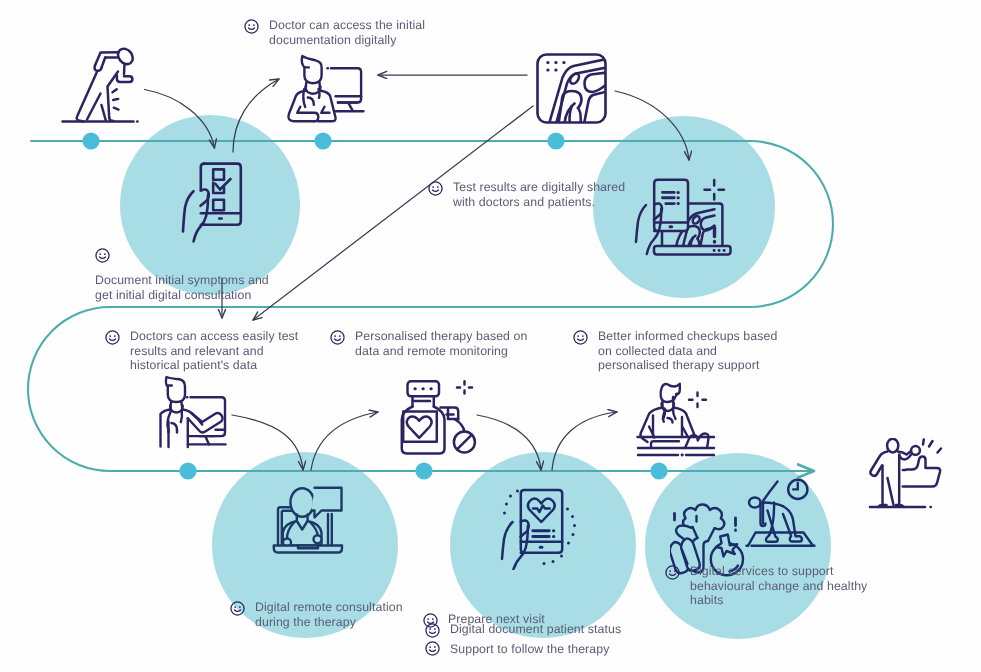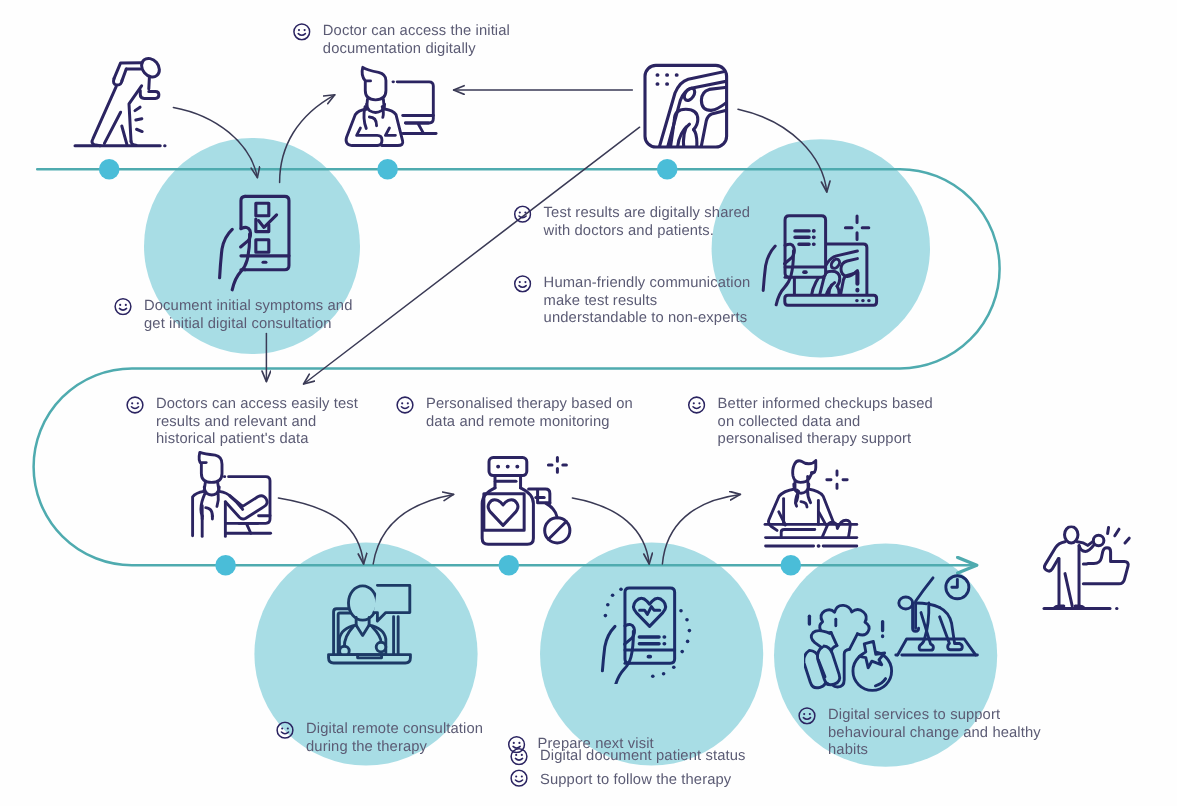--- a/index.html
+++ b/index.html
@@ -380,53 +380,42 @@
     <svg class="smiley" viewBox="0 0 16 16">
       <circle cx="8" cy="8" r="7" fill="none" stroke="#2b2461" stroke-width="1.35"></circle>
       <circle cx="5.5" cy="6.5" r="0.95" fill="#2b2461"></circle>
       <circle cx="10.5" cy="6.5" r="0.95" fill="#2b2461"></circle>
       <path d="M4.8 9.6 Q8 12.6 11.2 9.6" fill="none" stroke="#2b2461" stroke-width="1.35" stroke-linecap="round"></path>
     </svg>
     <div class="ctext">Doctor can access the initial
 documentation digitally</div>
   </div>
 
-  <div class="callout" style="left:95px;top:247px;">
+  <div class="callout" style="left:95px;top:247px;flex-direction:column;">
     <svg class="smiley" viewBox="0 0 16 16">
       <circle cx="8" cy="8" r="7" fill="none" stroke="#2b2461" stroke-width="1.35"></circle>
       <circle cx="5.5" cy="6.5" r="0.95" fill="#2b2461"></circle>
       <circle cx="10.5" cy="6.5" r="0.95" fill="#2b2461"></circle>
       <path d="M4.8 9.6 Q8 12.6 11.2 9.6" fill="none" stroke="#2b2461" stroke-width="1.35" stroke-linecap="round"></path>
     </svg>
     <div class="ctext">Document initial symptoms and
 get initial digital consultation</div>
   </div>
 
-  <div class="callout" style="left:428px;top:170px;">
+  <div class="callout" style="left:428px;top:180px;">
     <svg class="smiley" viewBox="0 0 16 16">
       <circle cx="8" cy="8" r="7" fill="none" stroke="#2b2461" stroke-width="1.35"></circle>
       <circle cx="5.5" cy="6.5" r="0.95" fill="#2b2461"></circle>
       <circle cx="10.5" cy="6.5" r="0.95" fill="#2b2461"></circle>
       <path d="M4.8 9.6 Q8 12.6 11.2 9.6" fill="none" stroke="#2b2461" stroke-width="1.35" stroke-linecap="round"></path>
     </svg>
     <div class="ctext">Test results are digitally shared
 with doctors and patients.</div>
   </div>
 
-  <div class="callout" style="left:428px;top:228px;">
-    <svg class="smiley" viewBox="0 0 16 16">
-      <circle cx="8" cy="8" r="7" fill="none" stroke="#2b2461" stroke-width="1.35"></circle>
-      <circle cx="5.5" cy="6.5" r="0.95" fill="#2b2461"></circle>
-      <circle cx="10.5" cy="6.5" r="0.95" fill="#2b2461"></circle>
-      <path d="M4.8 9.6 Q8 12.6 11.2 9.6" fill="none" stroke="#2b2461" stroke-width="1.35" stroke-linecap="round"></path>
-    </svg>
-    <div class="ctext">Human-friendly communication
-make test results
-understandable to non-experts</div>
-  </div>
 
   <div class="callout" style="left:330px;top:329px;">
     <svg class="smiley" viewBox="0 0 16 16">
       <circle cx="8" cy="8" r="7" fill="none" stroke="#2b2461" stroke-width="1.35"></circle>
       <circle cx="5.5" cy="6.5" r="0.95" fill="#2b2461"></circle>
       <circle cx="10.5" cy="6.5" r="0.95" fill="#2b2461"></circle>
       <path d="M4.8 9.6 Q8 12.6 11.2 9.6" fill="none" stroke="#2b2461" stroke-width="1.35" stroke-linecap="round"></path>
     </svg>
     <div class="ctext">Personalised therapy based on
 data and remote monitoring</div>
@@ -490,21 +479,21 @@
   <div class="callout" style="left:425px;top:640px;align-items:flex-end;">
     <svg class="smiley" viewBox="0 0 16 16">
       <circle cx="8" cy="8" r="7" fill="none" stroke="#2b2461" stroke-width="1.35"></circle>
       <circle cx="5.5" cy="6.5" r="0.95" fill="#2b2461"></circle>
       <circle cx="10.5" cy="6.5" r="0.95" fill="#2b2461"></circle>
       <path d="M4.8 9.6 Q8 12.6 11.2 9.6" fill="none" stroke="#2b2461" stroke-width="1.35" stroke-linecap="round"></path>
     </svg>
     <div class="ctext">Support to follow the therapy</div>
   </div>
 
-  <div class="callout" style="left:665px;top:588px;">
+  <div class="callout" style="left:665px;top:564px;">
     <svg class="smiley" viewBox="0 0 16 16">
       <circle cx="8" cy="8" r="7" fill="none" stroke="#2b2461" stroke-width="1.35"></circle>
       <circle cx="5.5" cy="6.5" r="0.95" fill="#2b2461"></circle>
       <circle cx="10.5" cy="6.5" r="0.95" fill="#2b2461"></circle>
       <path d="M4.8 9.6 Q8 12.6 11.2 9.6" fill="none" stroke="#2b2461" stroke-width="1.35" stroke-linecap="round"></path>
     </svg>
     <div class="ctext">Digital services to support
 behavioural change and healthy
 habits</div>
   </div>

